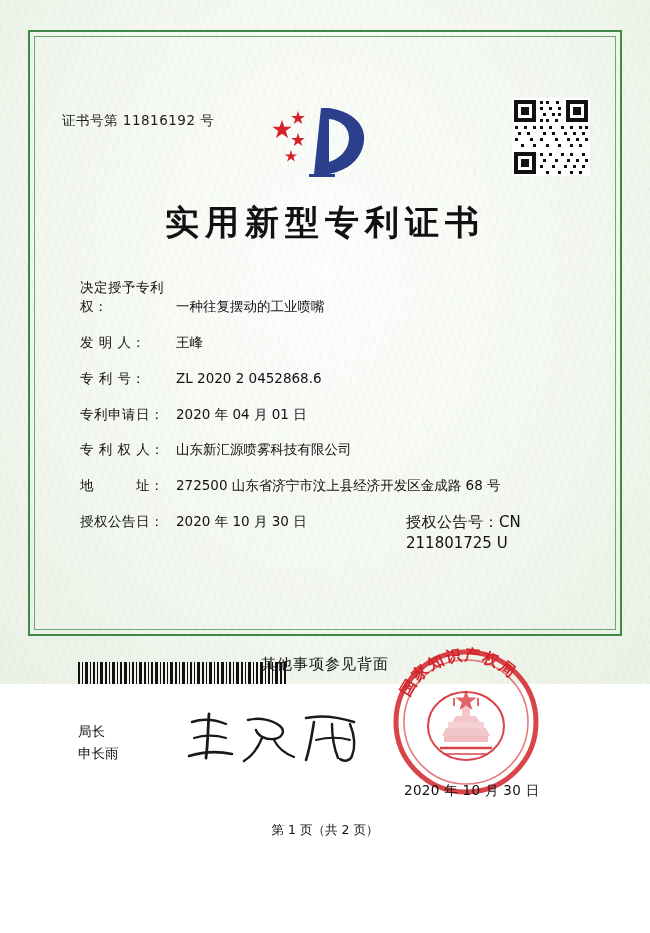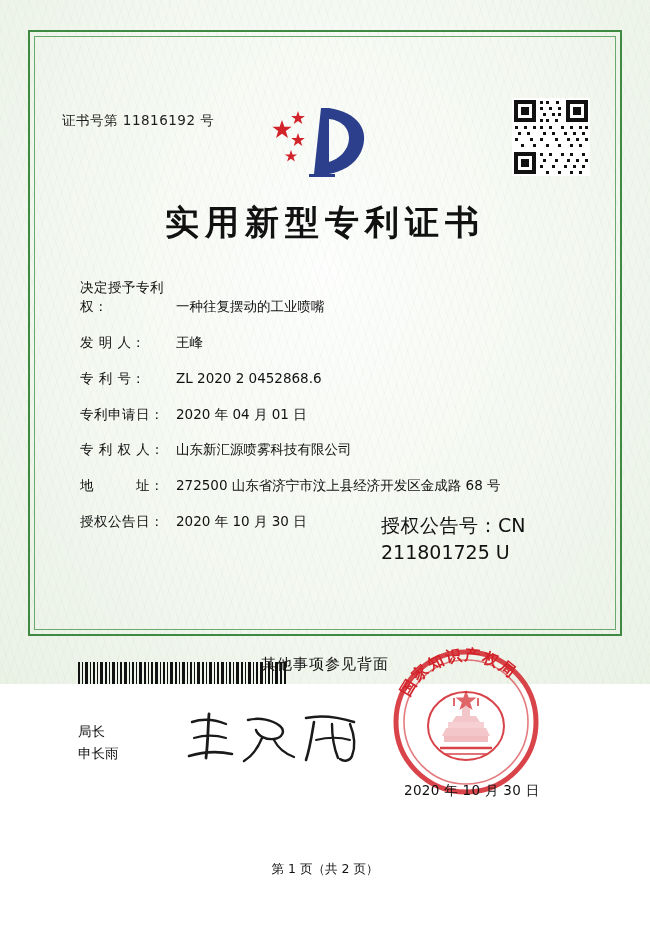--- a/index.html
+++ b/index.html
@@ -111,23 +111,23 @@
   .field .lbl {
     display: inline-block;
     width: 96px;
     letter-spacing: 0.5px;
   }
   .field .val {
     display: inline;
   }
   .field-inline2 {
     position: absolute;
-    left: 301px;
+    left: 326px;
     top: 0;
-    font-size: 19px;
+    font-size: 15px;
   }
   .field-inline2 .lbl2 {
     letter-spacing: 0.5px;
   }
 
   
   .paras {
     position: absolute;
     left: 20px;
     right: 12px;
@@ -188,21 +188,20 @@
 
   
   .page-no {
     position: absolute;
     left: 0;
     right: 0;
     top: 762px;
     text-align: center;
     font-size: 12.5px;
     color: #111;
-    margin-top: 39px;
   }
   .back-note {
     position: absolute;
     left: 0;
     right: 0;
     bottom: 10px;
     text-align: center;
     font-size: 15px;
     color: #111;
     letter-spacing: 1px;

